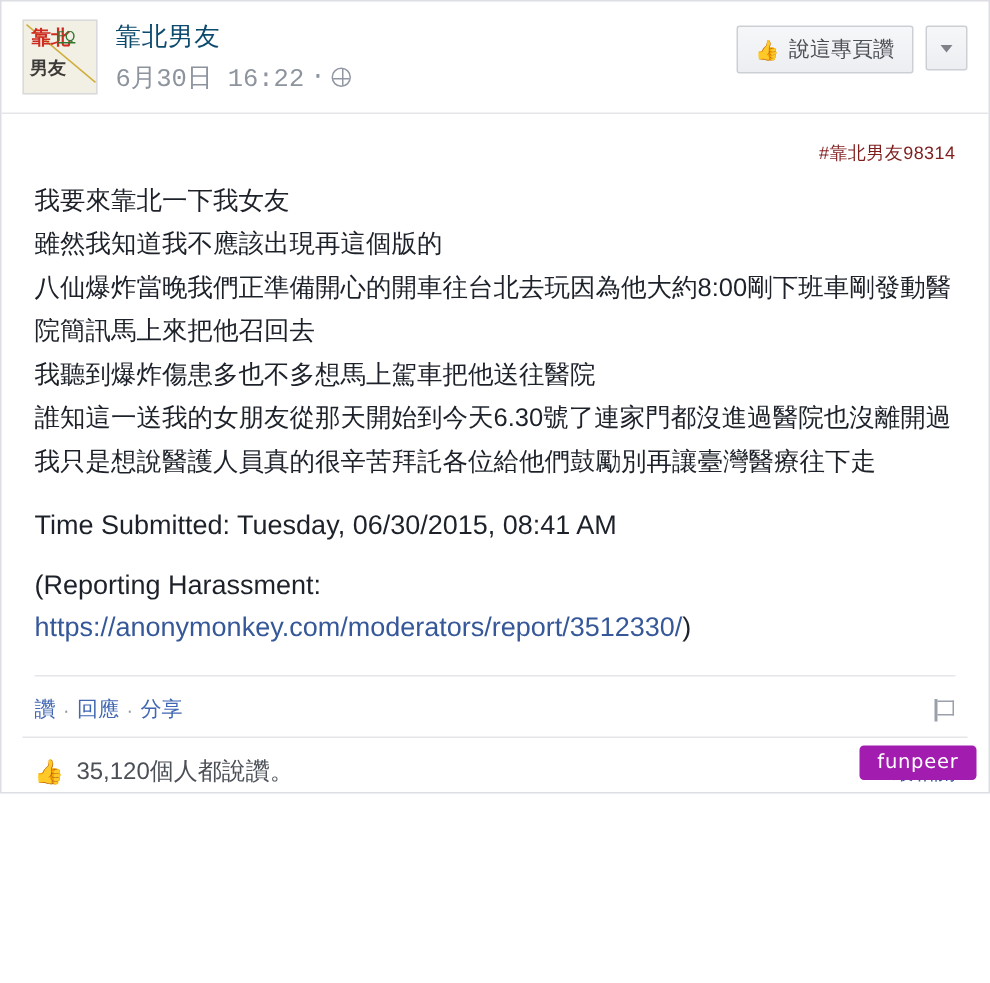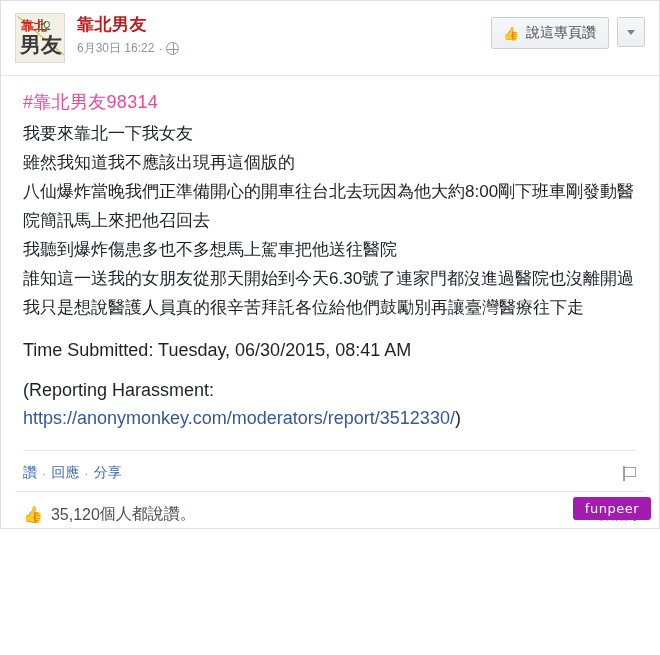--- a/index.html
+++ b/index.html
@@ -51,51 +51,52 @@
     position: absolute;
     left: 22px; top: 6px;
     font-size: 9px;
     color: #2f7a33;
     font-family: "DejaVu Sans", sans-serif;
     text-decoration: underline;
   }
   .avatar .a-dark {
     position: absolute;
     left: 4px; top: 24px;
-    font-size: 21px;
+    font-size: 12px;
     line-height: 15px;
     color: #3b3a38;
     font-weight: bold;
     font-family: "DejaVu Sans", sans-serif;
   }
   .avatar .a-slash {
     position: absolute;
     left: 2px; top: 2px;
     width: 60px; height: 1px;
     background: #cfae3a;
     transform: rotate(40deg);
     transform-origin: left top;
   }
   .head-text {
     margin-left: 12px;
     padding-top: 1px;
   }
   .page-name {
     font-size: 17px;
-    color: #b91c1c;
-    font-weight: bold;
+    color: #0c4a6e;
+    font-weight: normal;
     line-height: 22px;
     letter-spacing: .5px;
   }
   .meta-row {
     display: flex;
     align-items: center;
     margin-top: 4px;
-    font-size: 12px;
+    font-size: 17px;
     color: #8d949e;
+    font-family: Liberation Mono, monospace;
   }
   .meta-sep { margin: 0 4px; }
   .globe {
     display: inline-block;
     width: 13px;
     height: 13px;
     border-radius: 50%;
     border: 1px solid #9197a3;
     position: relative;
     box-sizing: border-box;
@@ -167,26 +168,27 @@
     margin: 12px 0 0 0;
   }
   
   .body {
     padding: 12px 22px 0 22px;
     font-size: 17px;
     line-height: 29px;
     color: #1d2129;
   }
   .hashtag {
-    color: #ec4899;
-    font-size: 18px;
+    color: #7f1d1d;
+    font-size: 12px;
     display: block;
     margin-bottom: 2px;
     cursor: pointer;
     letter-spacing: .3px;
+    text-align: right;
   }
   .body p {
     margin: 0;
   }
   .time-submitted {
     margin-top: 14px;
     font-size: 18px;
     line-height: 28px;
     color: #1d2129;
   }

